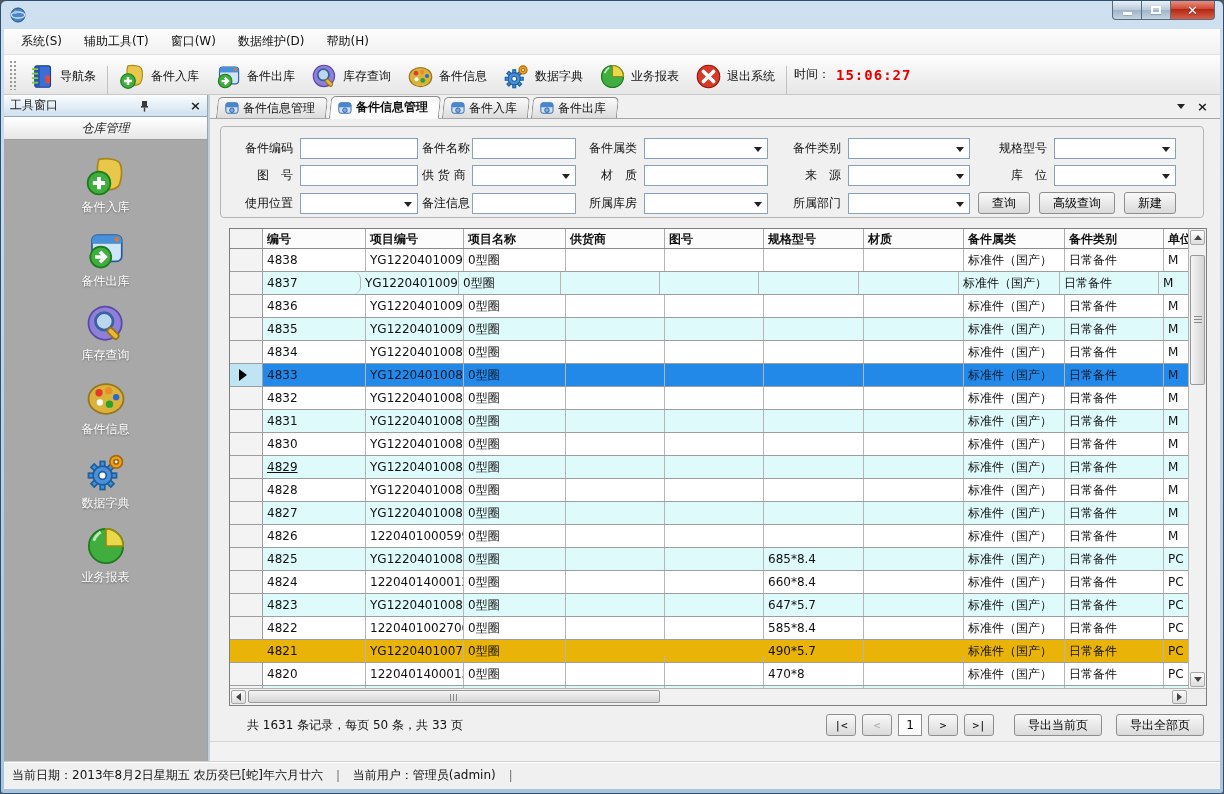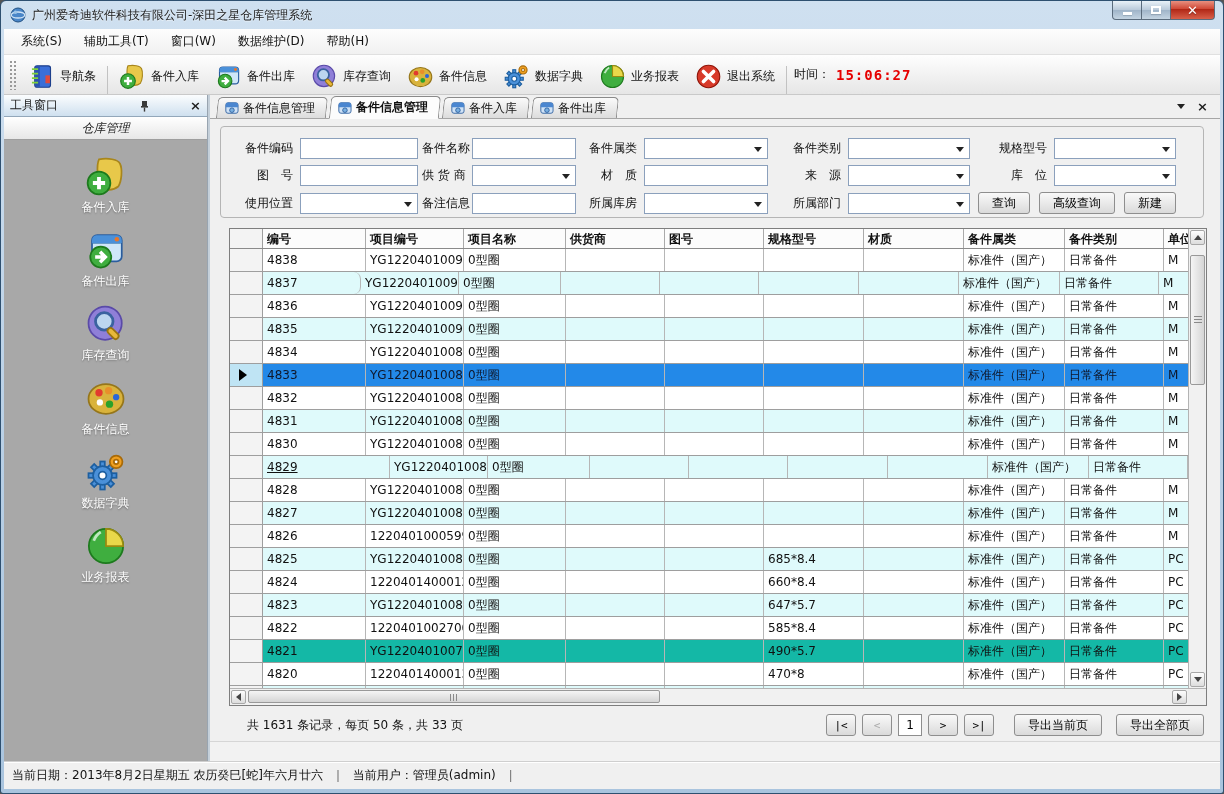--- a/index.html
+++ b/index.html
@@ -137,21 +137,20 @@
 <div class="window">
 
   <div class="titlebar">
     <span class="icon i16">
       <svg viewBox="0 0 16 16">
           <circle cx="8" cy="8" r="7" fill="#4a86c8" stroke="#215081"></circle>
           <ellipse cx="8" cy="8" rx="6.8" ry="3" fill="none" stroke="#cfe2f4" stroke-width="1.3"></ellipse>
           <circle cx="5.5" cy="5.2" r="1.8" fill="#9cc4e8"></circle>
         </svg>
     </span>
-    <span class="title-text">广州爱奇迪软件科技有限公司-深田之星仓库管理系统</span>
     <div class="win-controls">
       <div class="win-btn">
           <span class="glyph-min"></span>
         </div>
       <div class="win-btn">
           <span class="glyph-max"></span>
         </div>
       <div class="win-btn close">
           <span class="glyph-x">✕</span>
         </div>
@@ -608,21 +607,21 @@
                       <div class="td" style="width: 99px;"></div>
                       <div class="td" style="width: 99px;"></div>
                       <div class="td" style="width: 100px;"></div>
                       <div class="td" style="width: 100px;"></div>
                       <div class="td" style="width: 101px;">标准件（国产）</div>
                       <div class="td" style="width: 99px;">日常备件</div>
                       <div class="td" style="width: 60px;">M</div>
                     </div>
                     <div class="trow" style="background: rgb(223, 250, 251);">
                       <div class="tind"></div>
-                      <div class="td" style="width: 127px; text-decoration: underline;">4829</div>
+                      <div class="td" style="width: 103px; text-decoration: underline;">4829</div>
                       <div class="td" style="width: 98px;">YG12204010084</div>
                       <div class="td" style="width: 102px;">0型圈</div>
                       <div class="td" style="width: 99px;"></div>
                       <div class="td" style="width: 99px;"></div>
                       <div class="td" style="width: 100px;"></div>
                       <div class="td" style="width: 100px;"></div>
                       <div class="td" style="width: 101px;">标准件（国产）</div>
                       <div class="td" style="width: 99px;">日常备件</div>
                       <div class="td" style="width: 60px;">M</div>
                     </div>
@@ -710,21 +709,21 @@
                       <div class="td" style="width: 98px;">1220401002700</div>
                       <div class="td" style="width: 102px;">0型圈</div>
                       <div class="td" style="width: 99px;"></div>
                       <div class="td" style="width: 99px;"></div>
                       <div class="td" style="width: 100px;">585*8.4</div>
                       <div class="td" style="width: 100px;"></div>
                       <div class="td" style="width: 101px;">标准件（国产）</div>
                       <div class="td" style="width: 99px;">日常备件</div>
                       <div class="td" style="width: 60px;">PC</div>
                     </div>
-                    <div class="trow" style="background: #14b8a6;">
+                    <div class="trow" style="background: #eab308; align-items: flex-end;">
                       <div class="tind"></div>
                       <div class="td" style="width: 103px;">4821</div>
                       <div class="td" style="width: 98px;">YG12204010079</div>
                       <div class="td" style="width: 102px;">0型圈</div>
                       <div class="td" style="width: 99px;"></div>
                       <div class="td" style="width: 99px;"></div>
                       <div class="td" style="width: 100px;">490*5.7</div>
                       <div class="td" style="width: 100px;"></div>
                       <div class="td" style="width: 101px;">标准件（国产）</div>
                       <div class="td" style="width: 99px;">日常备件</div>

